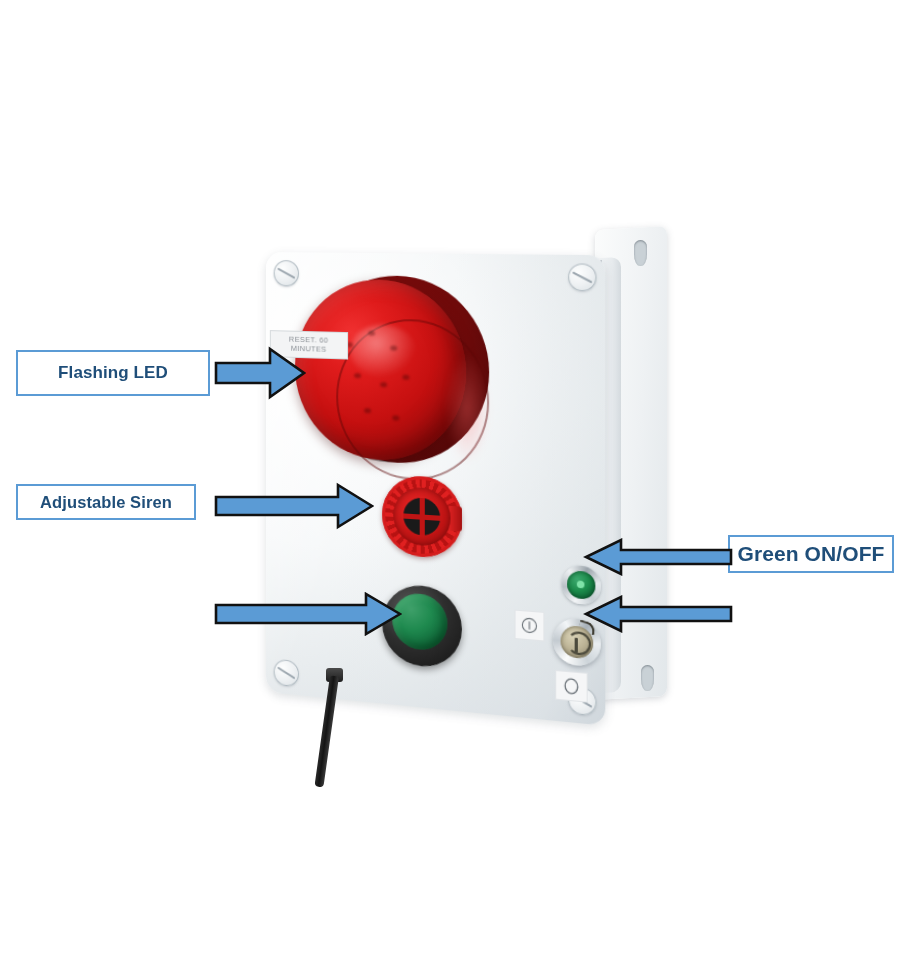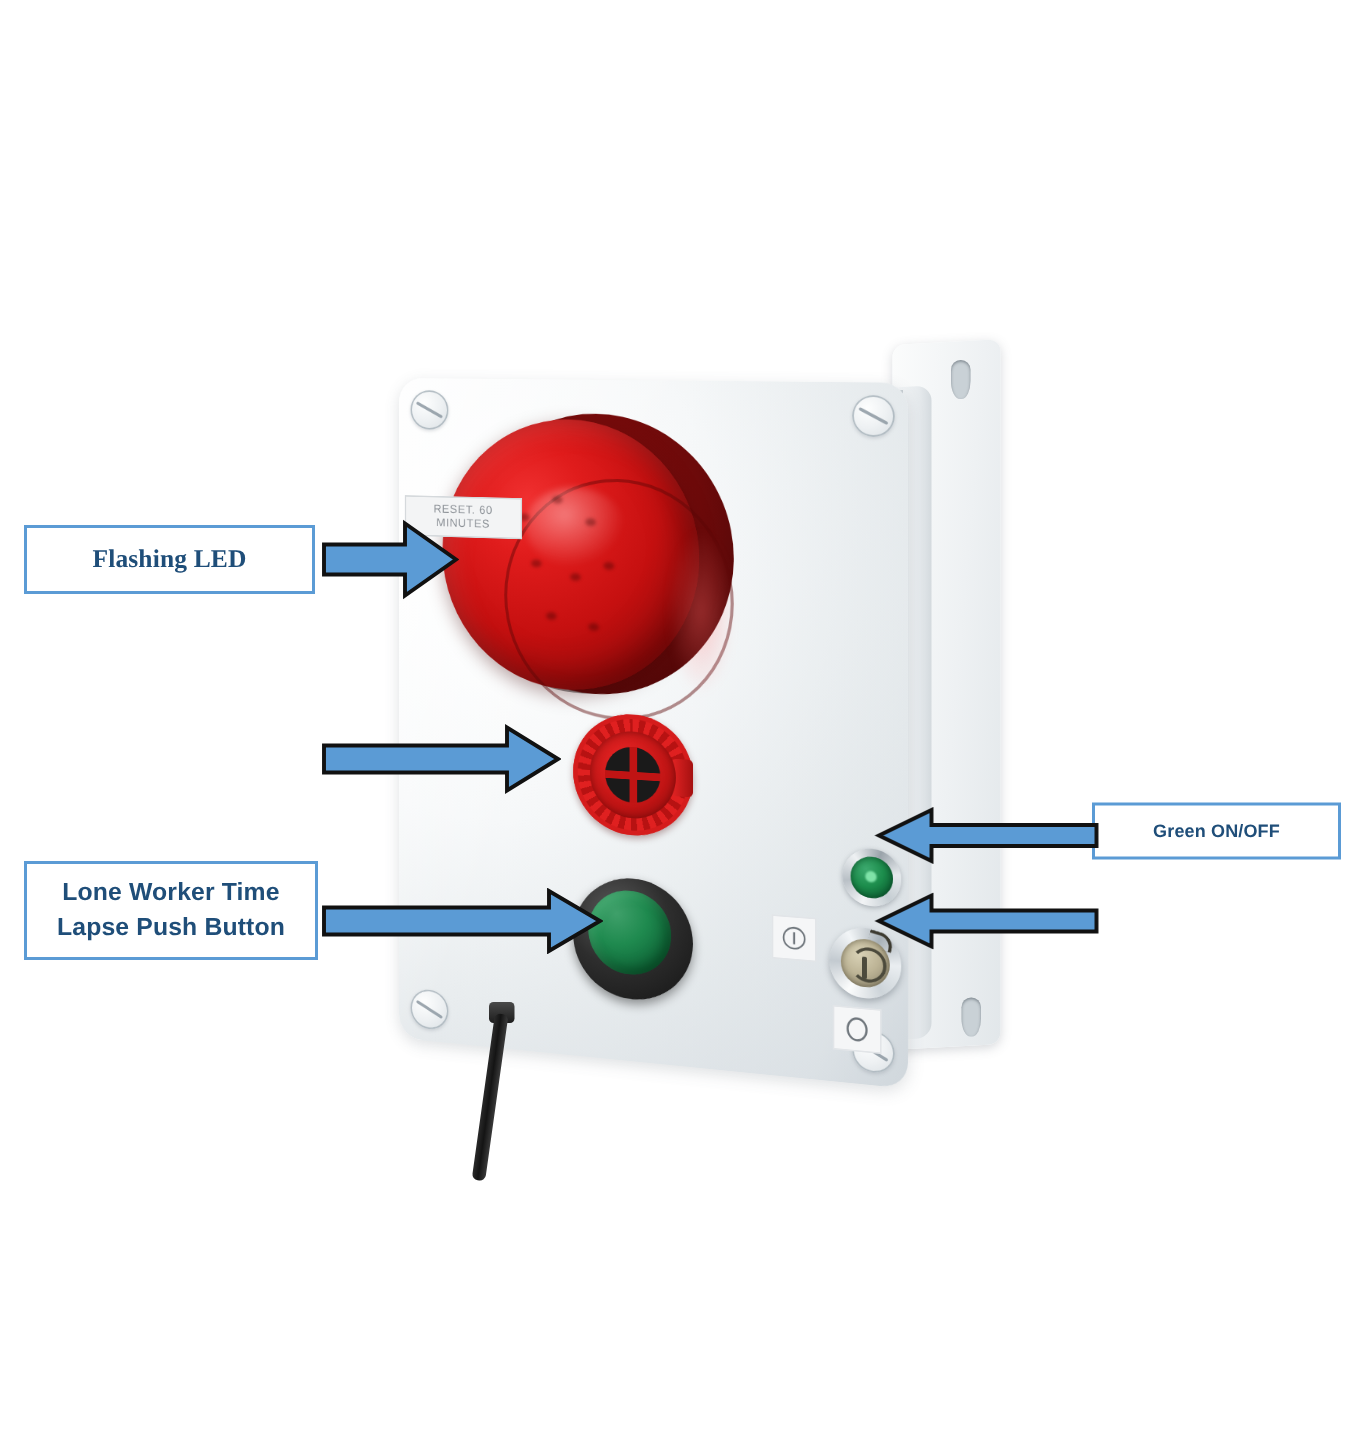--- a/index.html
+++ b/index.html
@@ -369,24 +369,24 @@
     display: flex;
     align-items: center;
     justify-content: center;
     text-align: center;
     line-height: 1.38;
     letter-spacing: .1px;
   }
   .callout.two-line { flex-direction: column; }
   .callout span { display: block; }
 
-  #callout-led    { left: 16px;  top: 350px; width: 194px; height: 46px; font-size: 17px; font-family: Liberation Serif, serif; }
+  #callout-led    { left: 16px;  top: 350px; width: 194px; height: 46px; font-size: 17px; }
   #callout-siren  { left: 16px;  top: 484px; width: 180px; height: 36px; font-size: 16.5px; }
   #callout-push   { left: 16px;  top: 574px; width: 196px; height: 66px; font-size: 16.5px; }
-  #callout-green  { left: 728px; top: 535px; width: 166px; height: 38px; font-size: 12px; }
+  #callout-green  { left: 728px; top: 535px; width: 166px; height: 38px; font-size: 21px; }
   #callout-key    { left: 728px; top: 590px; width: 166px; height: 38px; font-size: 16.5px; }
 
   .arrow { position: absolute; }
   .arrow svg { display: block; }
   #arrow-led   { left: 214px; top: 344px; }
   #arrow-siren { left: 214px; top: 482px; }
   #arrow-push  { left: 214px; top: 592px; }
   #arrow-green { left: 583px; top: 538px; }
   #arrow-key   { left: 583px; top: 595px; }
 </style>
@@ -481,30 +481,29 @@
 
   <div class="callout" id="callout-led">
     <span>Flashing LED</span>
   </div>
   <div class="arrow" id="arrow-led">
     <svg width="92" height="58" viewBox="0 0 92 58" aria-hidden="true">
       <polygon points="2,19 56,19 56,5 90,29 56,53 56,39 2,39" fill="#5b9bd5" stroke="#111111" stroke-width="2.6" stroke-linejoin="miter"></polygon>
     </svg>
   </div>
 
+  <div class="callout" id="callout-siren">
+    <span>Adjustable Siren</span>
+  </div>
   <div class="arrow" id="arrow-siren">
     <svg width="160" height="48" viewBox="0 0 160 48" aria-hidden="true">
       <polygon points="2,15 124,15 124,3 158,24 124,45 124,33 2,33" fill="#5b9bd5" stroke="#111111" stroke-width="2.6" stroke-linejoin="miter"></polygon>
     </svg>
   </div>
 
-  <div class="callout two-line" id="callout-push">
-    <span>Lone Worker Time</span>
-    <span>Lapse Push Button</span>
-  </div>
   <div class="arrow" id="arrow-push">
     <svg width="188" height="44" viewBox="0 0 188 44" aria-hidden="true">
       <polygon points="2,13 152,13 152,2 186,22 152,42 152,31 2,31" fill="#5b9bd5" stroke="#111111" stroke-width="2.6" stroke-linejoin="miter"></polygon>
     </svg>
   </div>
 
   <div class="callout" id="callout-green">
     <span>Green ON/OFF</span>
   </div>
   <div class="arrow" id="arrow-green">

